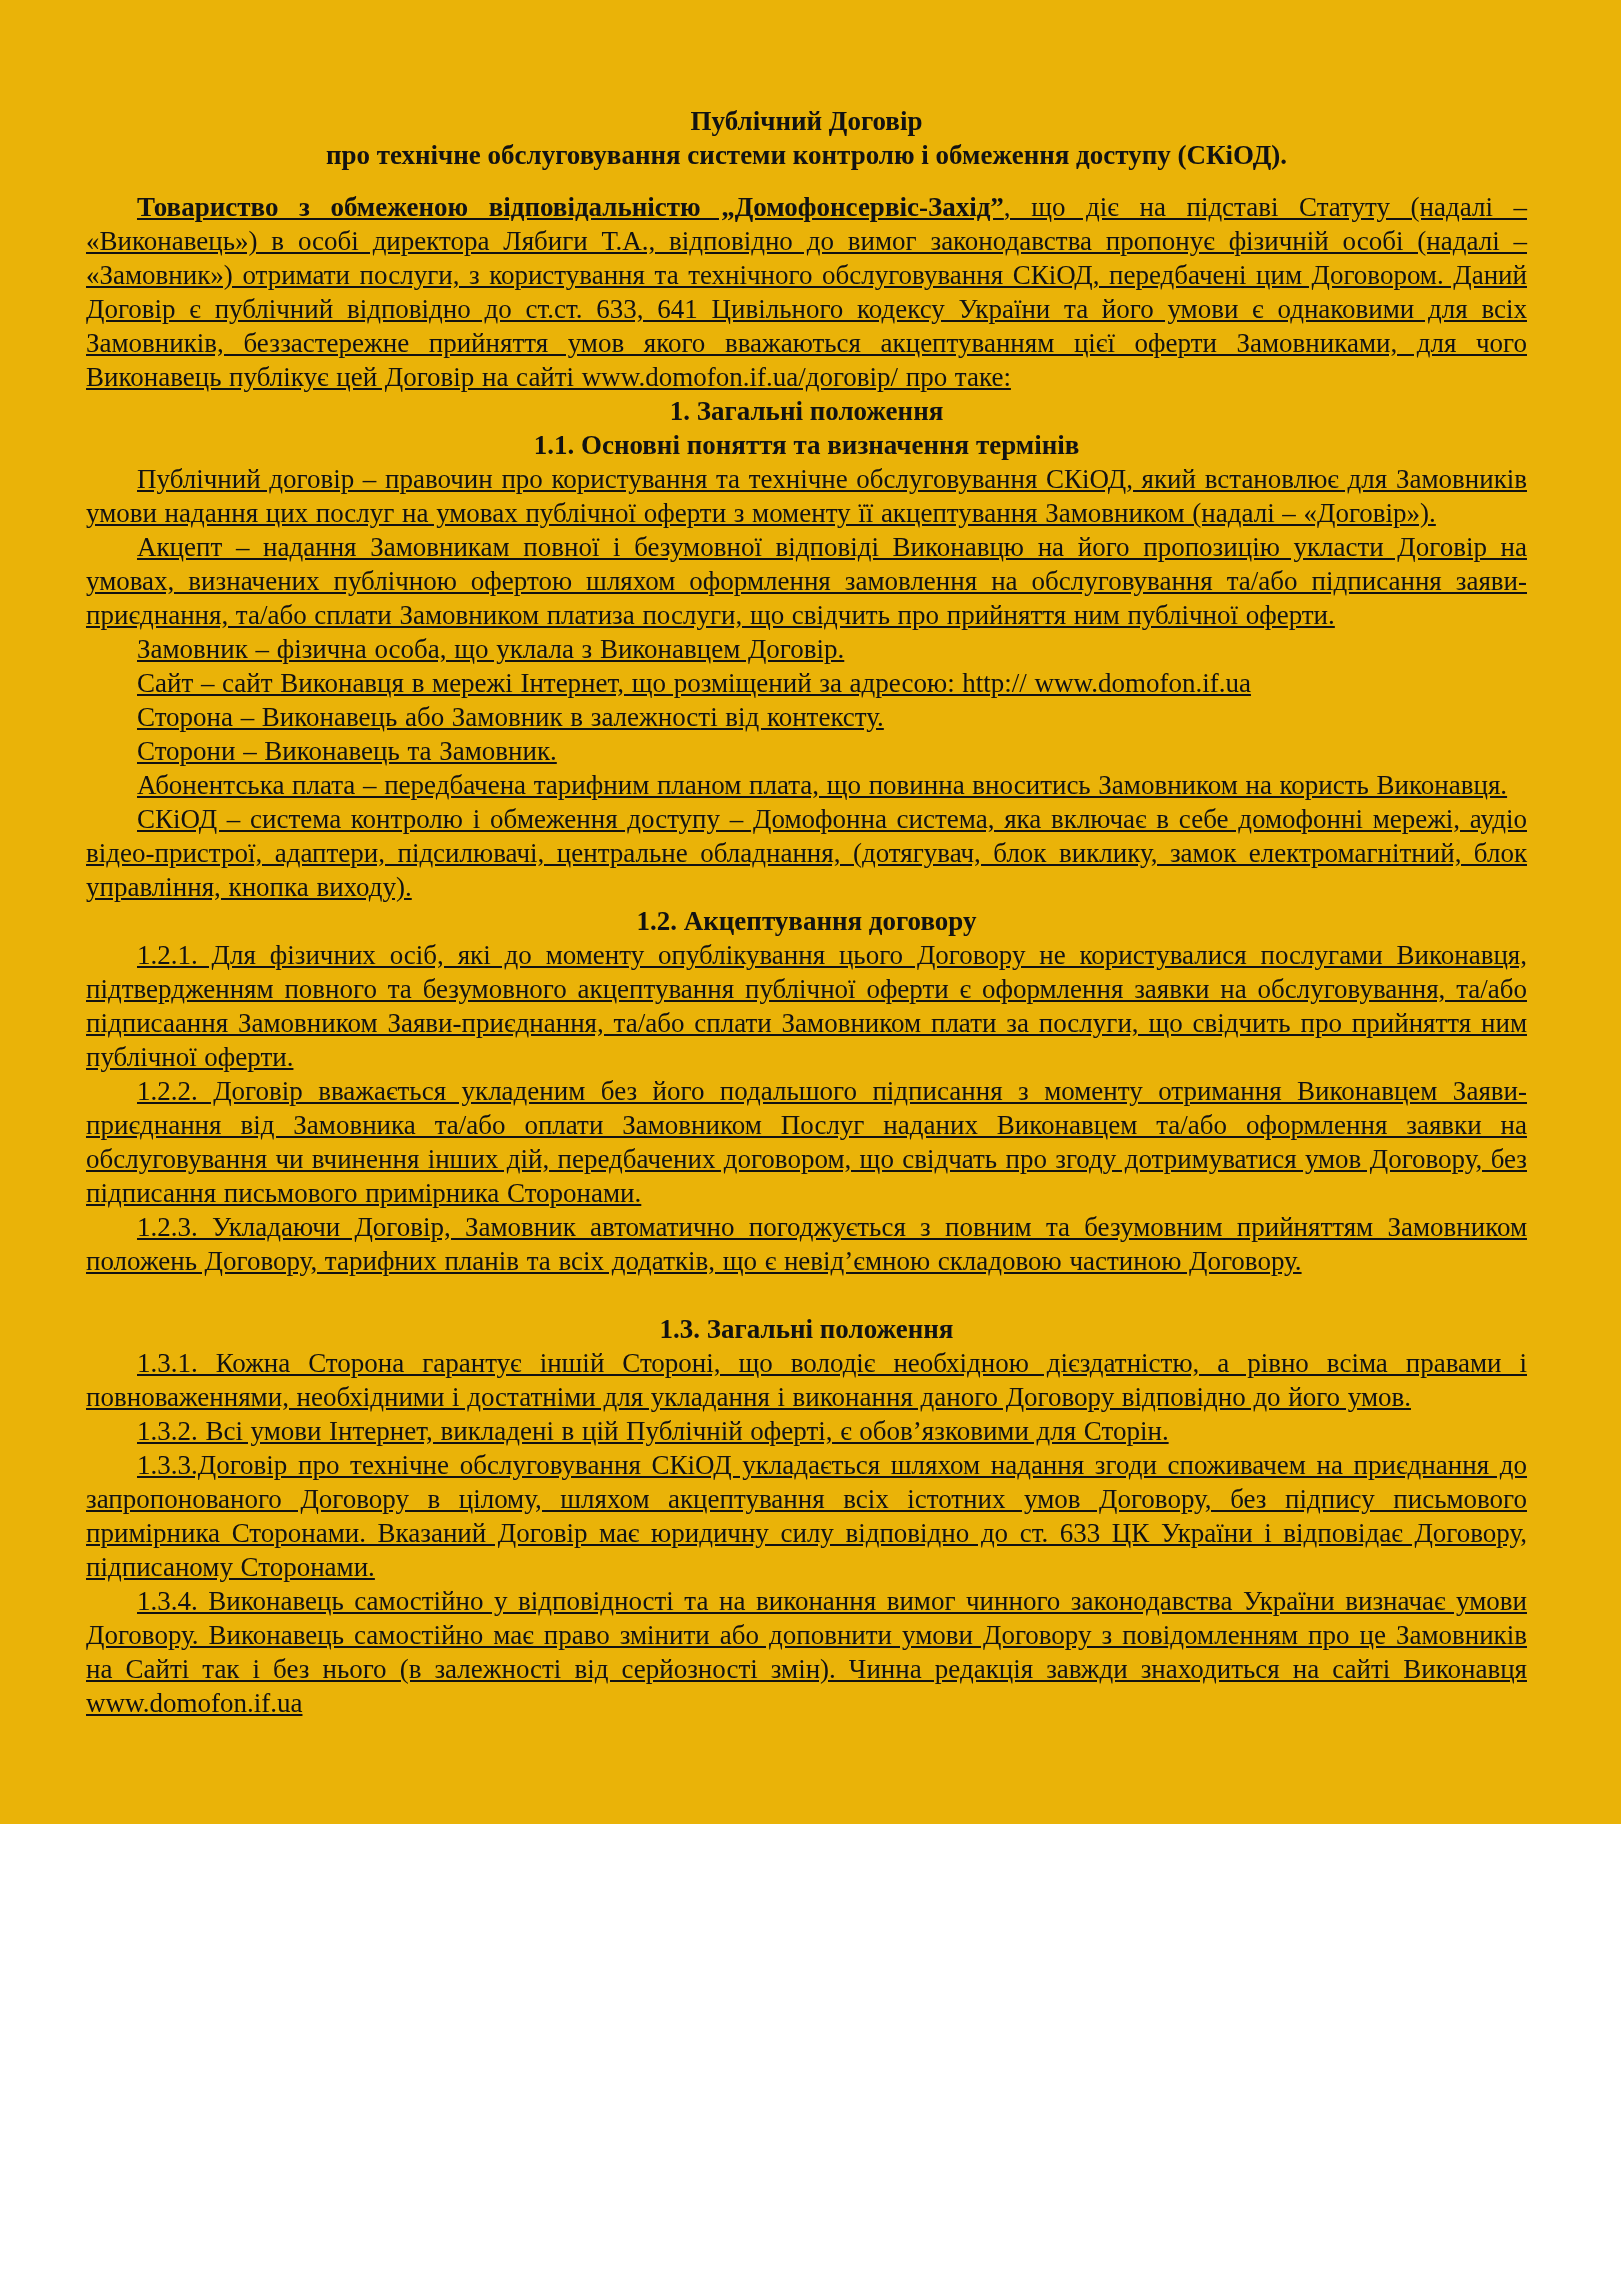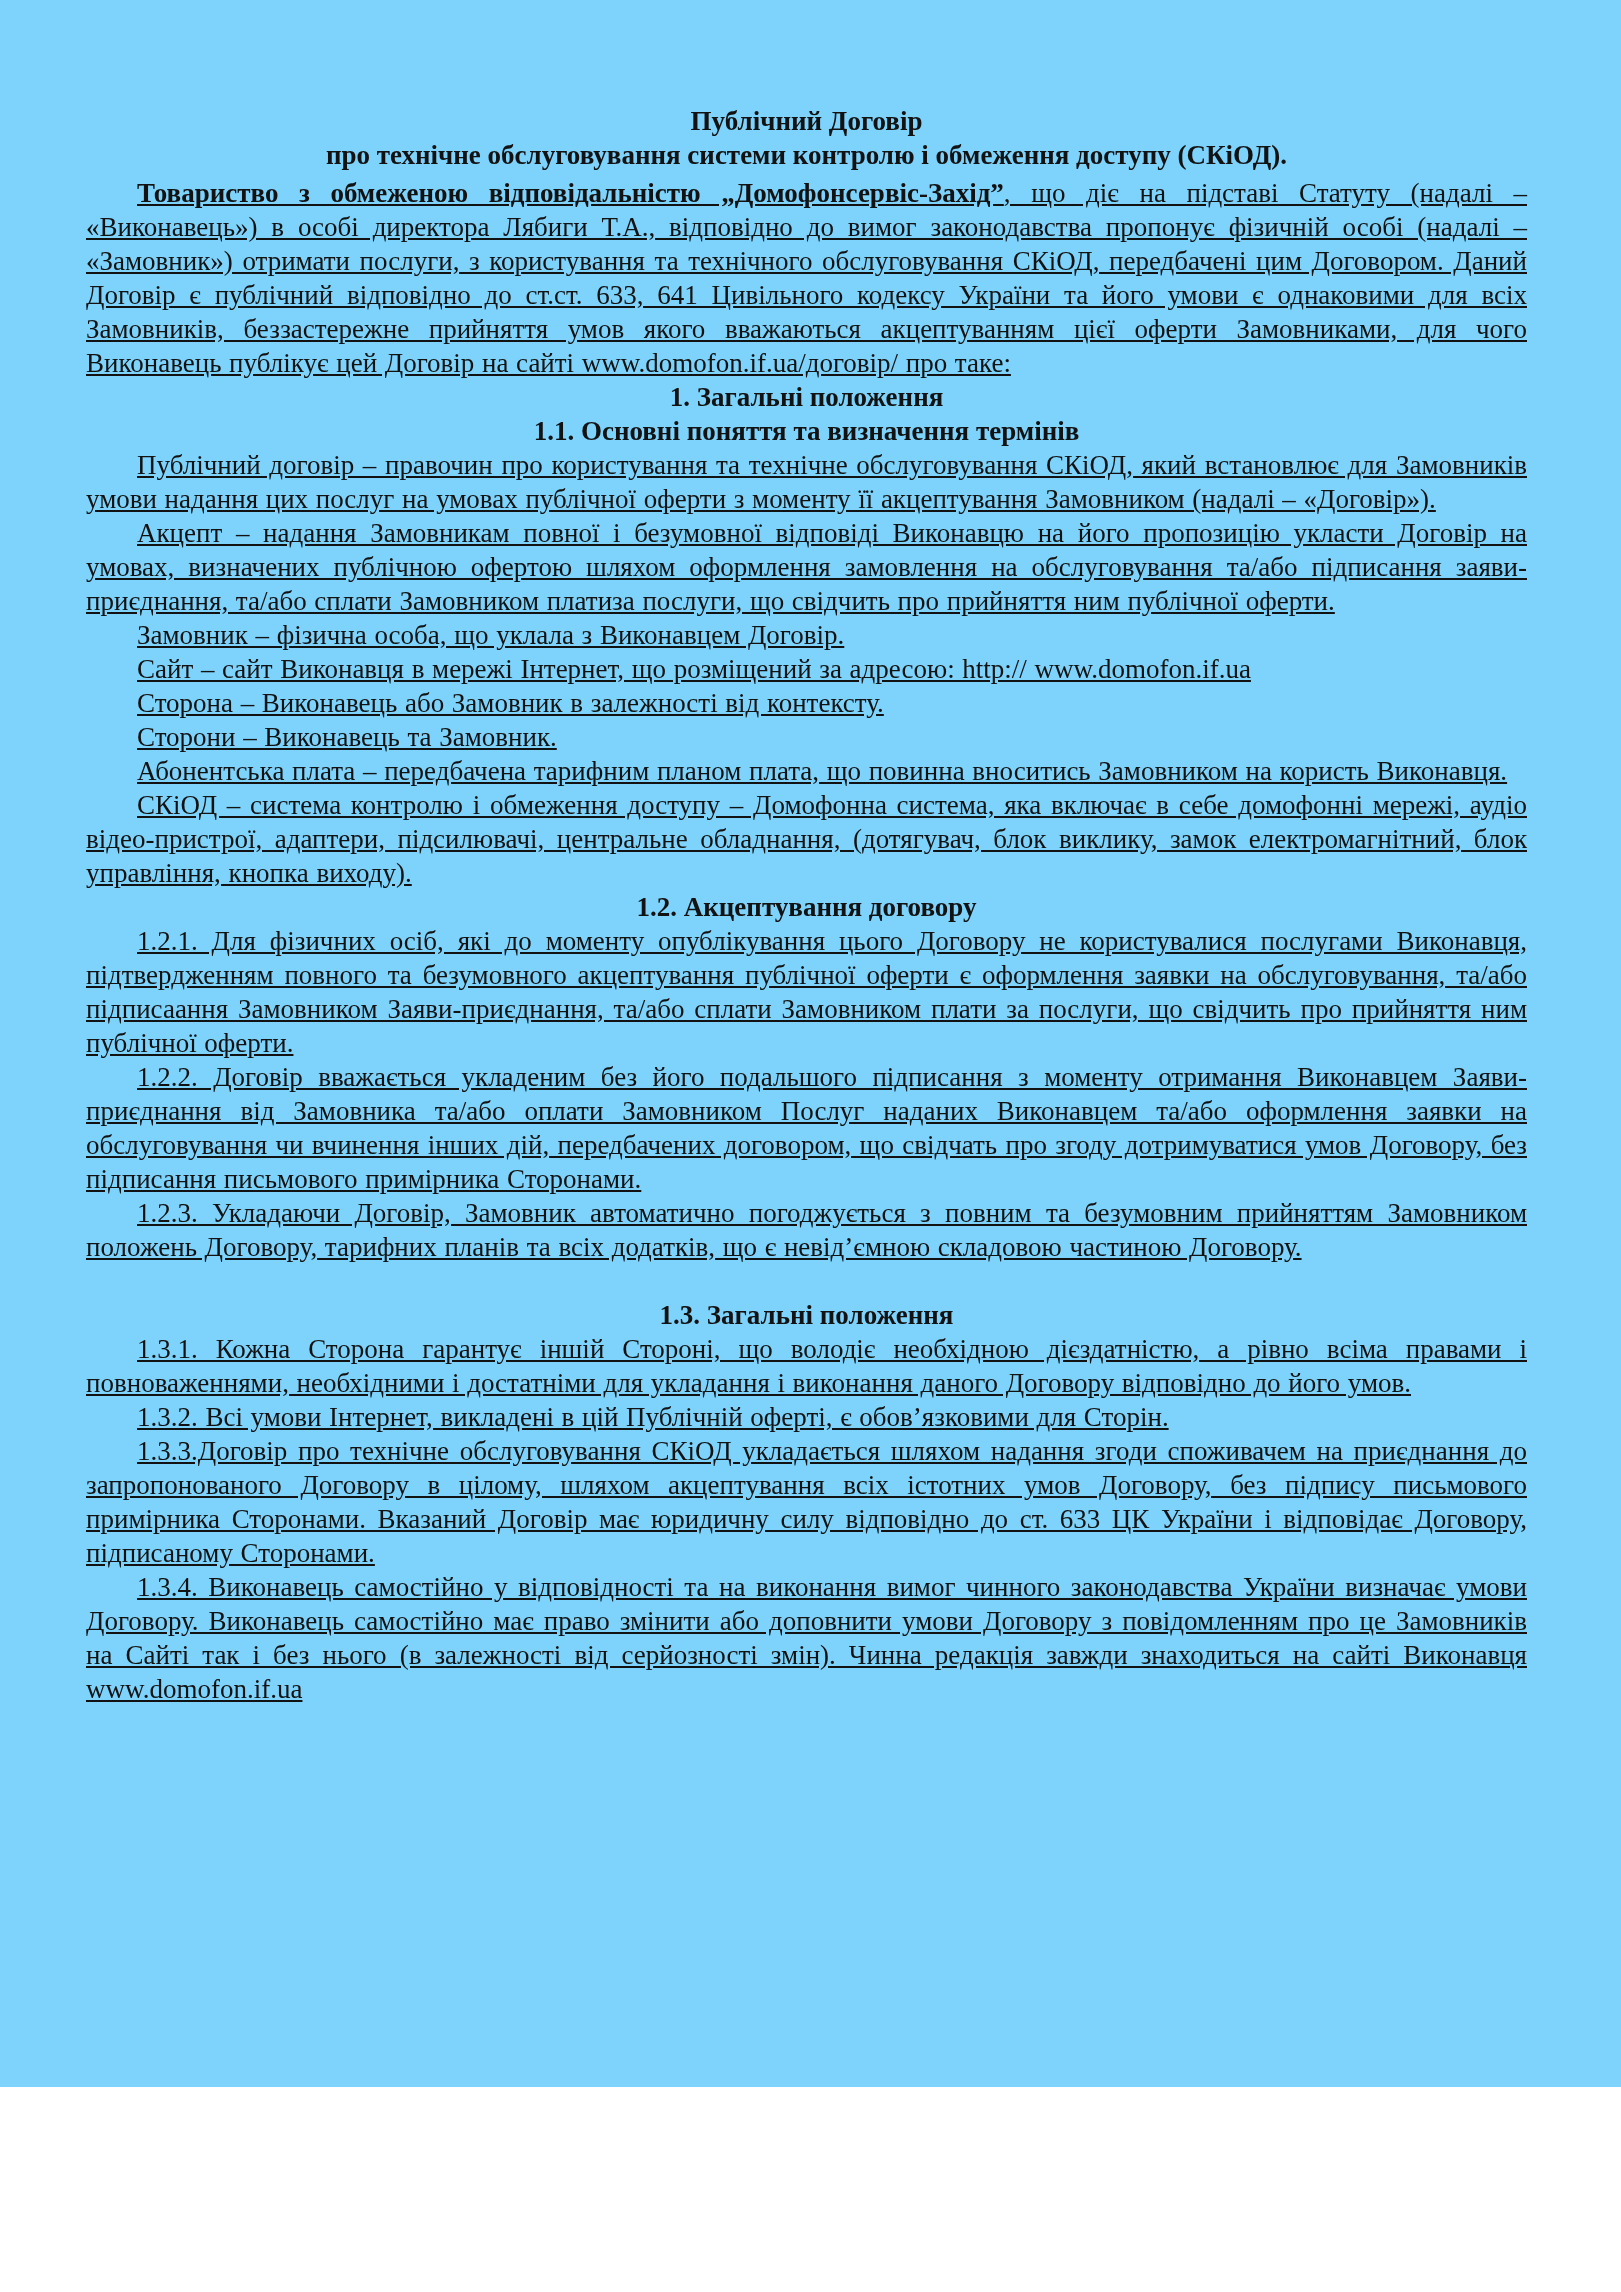--- a/index.html
+++ b/index.html
@@ -3,22 +3,22 @@
 <meta charset="utf-8">
 <style>
   html, body {
     margin: 0;
     padding: 0;
     background: #ffffff;
   }
   .page {
     position: relative;
     width: 1622px;
-    height: 2087px;
-    background: #7dd3fc;
+    height: 1824px;
+    background: #eab308;
     box-sizing: border-box;
     padding: 104px 95px 12px 86px;
     font-family: "Liberation Serif", "DejaVu Serif", serif;
     color: #121212;
     overflow: hidden;
   }
   .doc-title, .heading {
     font-weight: bold;
     text-align: center;
     font-size: 27px;
@@ -29,21 +29,21 @@
     margin: 0;
     font-size: 27px;
     line-height: 34px;
     text-align: justify;
     text-indent: 51px;
     word-spacing: 0.9px;
     text-decoration: underline;
   }
   .bold { font-weight: bold; }
   .spacer { height: 34px; }
-  .gap-after { margin-bottom: 4px; }
+  .gap-after { margin-bottom: 18px; }
 </style>
 </head>
 <body>
 
 <div class="page">
   <div id="doc-body">
       <div class="doc-title">Публічний Договір</div>
       <div class="doc-title gap-after">про технічне обслуговування системи контролю і обмеження доступу (СКіОД).</div>
       <p class="para"><span class="bold">Товариство з обмеженою відповідальністю „Домофонсервіс-Захід”</span><span>, що діє на підставі Статуту (надалі – «Виконавець») в особі директора Лябиги Т.А., відповідно до вимог законодавства пропонує фізичній особі (надалі – «Замовник») отримати послуги, з користування та технічного обслуговування СКіОД, передбачені цим Договором. Даний Договір є публічний відповідно до ст.ст. 633, 641 Цивільного кодексу України та його умови є однаковими для всіх Замовників, беззастережне прийняття умов якого вважаються акцептуванням цієї оферти Замовниками, для чого Виконавець публікує цей Договір на сайті www.domofon.if.ua/договір/ про таке:</span></p>
       <div class="heading">1. Загальні положення</div>

